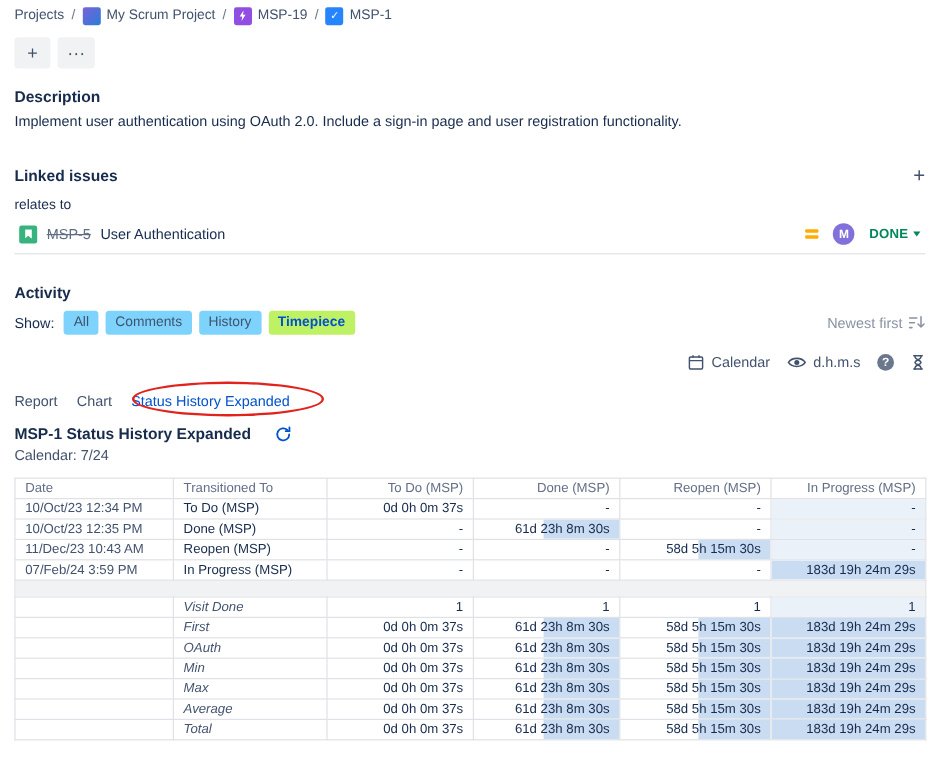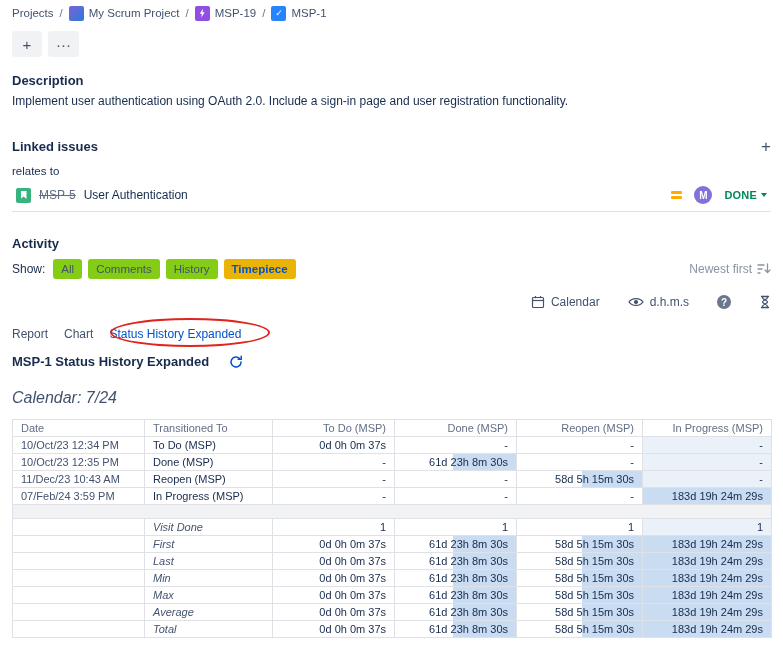--- a/index.html
+++ b/index.html
@@ -44,38 +44,38 @@
   .prio { display:flex; flex-direction:column; gap:2px; }
   .prio i { width:11px; height:3px; background:#FFAB00; border-radius:1px; display:block; }
   .avatar { width:18px; height:18px; border-radius:50%; background:#8270DB; color:#fff; font-size:10px; font-weight:700;
             display:flex; align-items:center; justify-content:center; }
   .status { color:#00875A; font-weight:700; font-size:11px; display:flex; align-items:center; gap:4px; cursor:pointer; letter-spacing:.2px; }
   .chev { width:0; height:0; border-left:3.5px solid transparent; border-right:3.5px solid transparent; border-top:4px solid #00875A; }
 
   .activity-h { margin-top:24px; }
   .show-row { display:flex; align-items:center; gap:6px; margin-top:8px; }
   .show-label { color:#172B4D; font-size:12px; margin-right:2px; }
-  .chip { padding:4px 8px; border-radius:3px; background:#84cc16; font-size:11.5px; color:#42526E; cursor:pointer; }
-  .chip.active { background:#eab308; color:#0052CC; font-weight:600; }
+  .chip { padding:4px 8px; border-radius:3px; background:#7dd3fc; font-size:11.5px; color:#42526E; cursor:pointer; }
+  .chip.active { background:#bef264; color:#0052CC; font-weight:600; }
   .sort { margin-left:auto; color:#8993A4; display:flex; align-items:center; gap:5px; font-size:12px; cursor:pointer; }
 
-  .tp-toolbar { display:flex; justify-content:flex-end; align-items:center; gap:28px; margin-top:16px; color:#42526E; font-size:12px; }
+  .tp-toolbar { display:flex; justify-content:flex-end; align-items:center; gap:14px; margin-top:16px; color:#42526E; font-size:12px; }
   .tool { display:flex; align-items:center; gap:6px; cursor:pointer; }
   .help { width:14px; height:14px; border-radius:50%; background:#6B778C; color:#fff; font-size:10px; font-weight:700;
           display:flex; align-items:center; justify-content:center; }
 
   .tabs { position:relative; display:flex; gap:16px; margin-top:14px; font-size:12px; color:#42526E; padding:4px 0; }
   .tab { cursor:pointer; }
   .tab.active { color:#0052CC; }
   .annotation { position:absolute; left:98px; top:-5px; width:160px; height:29px; border:2px solid #E0231C; border-radius:50%; pointer-events:none; }
 
   .report-title { display:flex; align-items:center; gap:20px; margin-top:9px; }
   .report-title h2 { font-size:13px; font-weight:700; margin:0; }
   .refresh { cursor:pointer; display:flex; align-items:center; }
-  .cal-note { font-size:16px; color:#42526E; margin-top:20px;font-style:italic; }
+  .cal-note { font-size:12px; color:#42526E; margin-top:3px; }
 
   table { margin-top:12px; width:759px; border-collapse:collapse; table-layout:fixed; font-size:11px; color:#172B4D; }
   th, td { border:1px solid #DFE1E6; padding:2px 8px; height:17px; overflow:hidden; white-space:nowrap; }
   th { color:#626F86; font-weight:400; text-align:left; }
   th.num, td.num { text-align:right; }
   td.dur { position:relative; }
   .bar { position:absolute; right:0; top:0; bottom:0; background:#C9DCF1; }
   .ct { position:relative; }
   td.tint { background:#EBF1F8; }
   tr.spacer td { background:#F1F2F4; height:14px; padding:0; }
@@ -267,21 +267,21 @@
         <tr>
           <td></td>
           <td class="stat">First</td>
           <td class="num dur"><span class="ct">0d 0h 0m 37s</span></td>
           <td class="num dur"><div class="bar" style="width: 52%;"></div><span class="ct">61d 23h 8m 30s</span></td>
           <td class="num dur"><div class="bar" style="width: 48%;"></div><span class="ct">58d 5h 15m 30s</span></td>
           <td class="num dur"><div class="bar" style="width: 100%;"></div><span class="ct">183d 19h 24m 29s</span></td>
         </tr>
         <tr>
           <td></td>
-          <td class="stat">Last</td>
+          <td class="stat">OAuth</td>
           <td class="num dur"><span class="ct">0d 0h 0m 37s</span></td>
           <td class="num dur"><div class="bar" style="width: 52%;"></div><span class="ct">61d 23h 8m 30s</span></td>
           <td class="num dur"><div class="bar" style="width: 48%;"></div><span class="ct">58d 5h 15m 30s</span></td>
           <td class="num dur"><div class="bar" style="width: 100%;"></div><span class="ct">183d 19h 24m 29s</span></td>
         </tr>
         <tr>
           <td></td>
           <td class="stat">Min</td>
           <td class="num dur"><span class="ct">0d 0h 0m 37s</span></td>
           <td class="num dur"><div class="bar" style="width: 52%;"></div><span class="ct">61d 23h 8m 30s</span></td>

